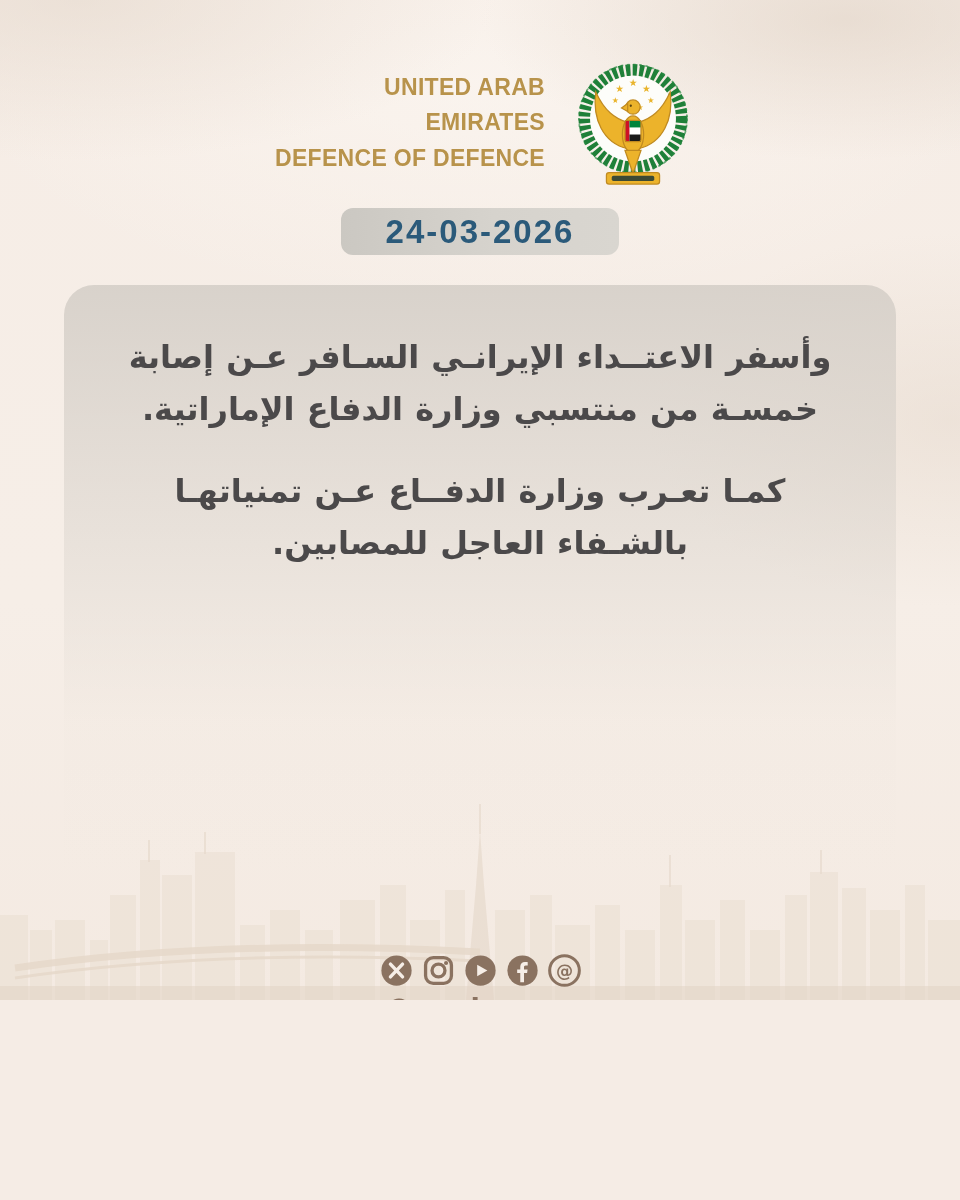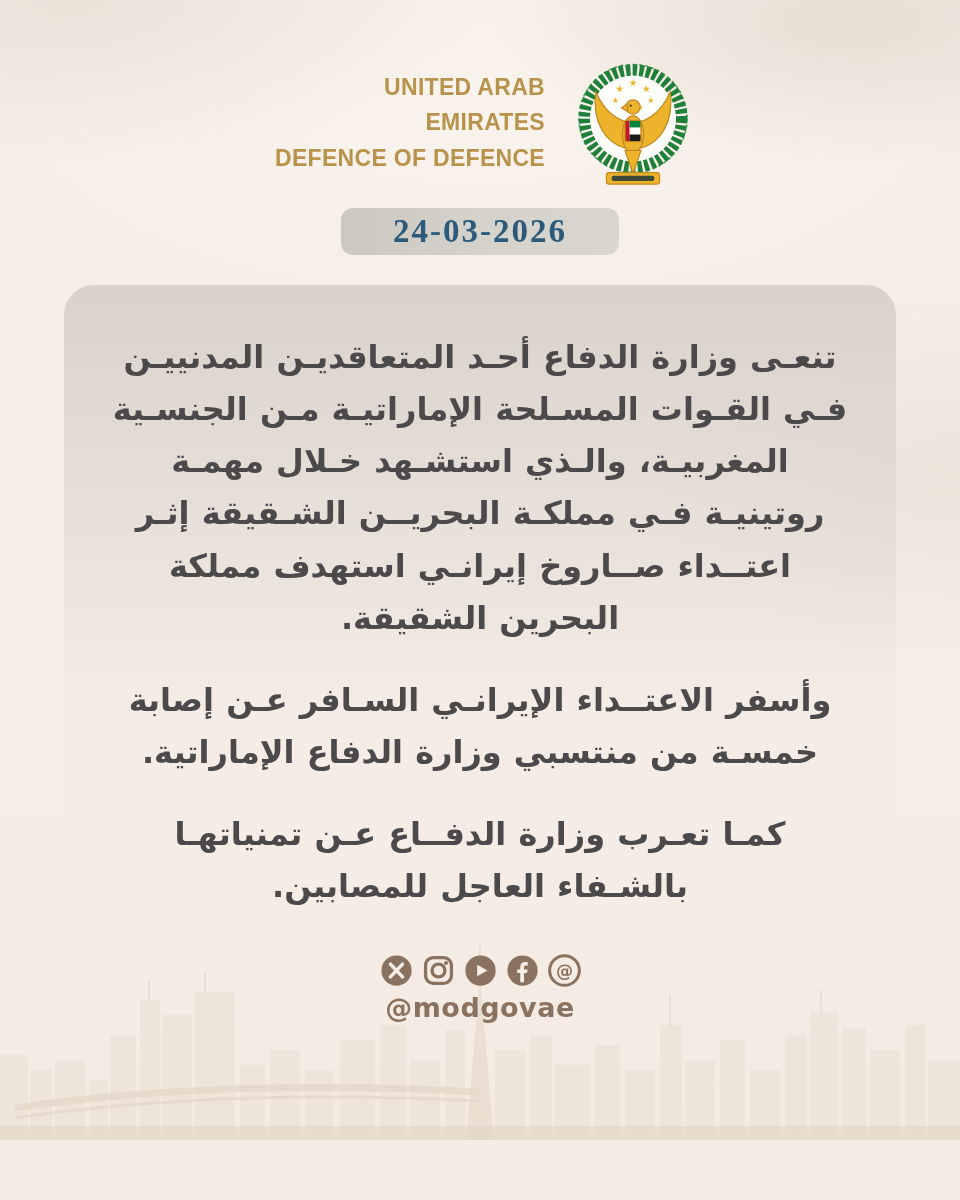--- a/index.html
+++ b/index.html
@@ -4,21 +4,21 @@
 <style>
   * { margin:0; padding:0; box-sizing:border-box; }
   html,body { width:960px; height:1200px; }
   body {
     font-family:"DejaVu Sans", sans-serif;
     background:#f5ece5;
     overflow:hidden;
   }
   .page {
     position:relative;
-    width:960px; height:1140px;
+    width:960px; height:1000px;
     background:
       radial-gradient(ellipse 520px 200px at 88% 2%, rgba(221,207,193,.55), transparent 70%),
       radial-gradient(ellipse 600px 230px at 8% 0%, rgba(225,212,199,.5), transparent 70%),
       radial-gradient(ellipse 420px 260px at 99% 42%, rgba(226,213,200,.45), transparent 72%),
       radial-gradient(ellipse 700px 300px at 50% 8%, rgba(252,247,242,.65), transparent 75%),
       linear-gradient(180deg,#f6ede6 0%,#f6eee7 60%,#f4eae2 100%);
     overflow:hidden;
   }
   .skyline {
     position:absolute; left:0; bottom:0; width:960px; height:210px;
@@ -47,21 +47,21 @@
 
   
   .date-pill {
     margin:18px auto 0; width:278px; height:47px;
     border-radius:12px;
     background:linear-gradient(90deg,#cbc8c2 0%,#d6d3cd 55%,#d9d6d0 100%);
     display:flex; align-items:center; justify-content:center;
   }
   .date-pill span {
     font-size:33px; font-weight:600; color:#2b5a7a; letter-spacing:2px;
-    font-family:Liberation Serif, serif;
+    font-family:Liberation Sans, sans-serif;
   }
 
   
   .card {
     margin:30px 64px 0; border-radius:30px;
     padding:46px 46px 6px;
     background:linear-gradient(180deg,
       rgba(214,208,201,.92) 0%,
       rgba(220,214,207,.55) 32%,
       rgba(238,230,222,.18) 58%,
@@ -186,21 +186,20 @@
         </g>
       </svg>
 
     </header>
 
     <div class="date-pill">
       <span>24-03-2026</span>
     </div>
 
     <main class="card">
-      <p>تنعـى وزارة الدفاع أحـد المتعاقديـن المدنييـن فـي القـوات المسـلحة الإماراتيـة مـن الجنسـية المغربيـة، والـذي استشـهد خـلال مهمـة روتينيـة فـي مملكـة البحريــن الشـقيقة إثـر اعتــداء صــاروخ إيرانـي استهدف مملكة البحرين الشقيقة.</p>
       <p>وأسفر الاعتــداء الإيرانـي السـافر عـن إصابة خمسـة من منتسبي وزارة الدفاع الإماراتية.</p>
       <p>كمـا تعـرب وزارة الدفــاع عـن تمنياتهـا بالشـفاء العاجل للمصابين.</p>
     </main>
 
     <footer class="footer">
       <div class="social-row">
 
         <svg viewBox="0 0 24 24" aria-hidden="true">
           <circle cx="12" cy="12" r="11" fill="#8a7260"></circle>
           <path d="M7.6 7.4 L16.4 16.6 M16.4 7.4 L7.6 16.6" stroke="#f6eee7" stroke-width="2.5" stroke-linecap="round"></path>

